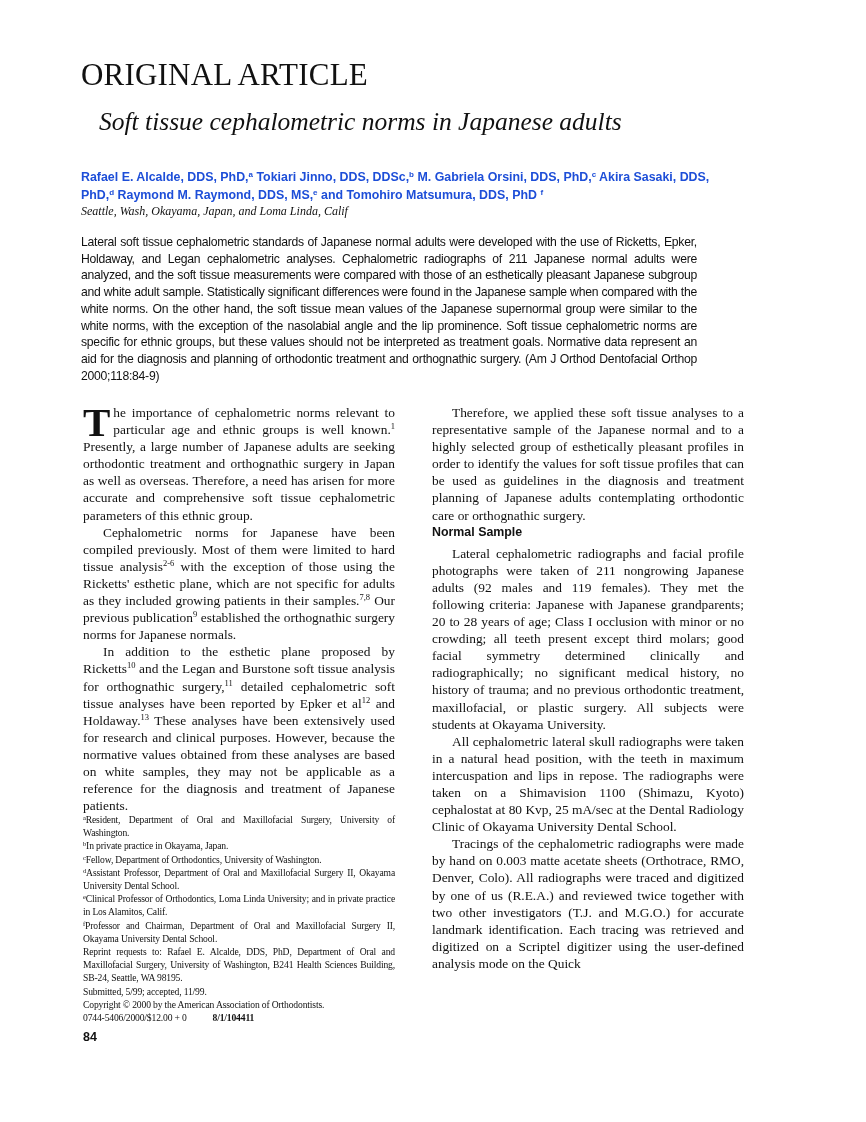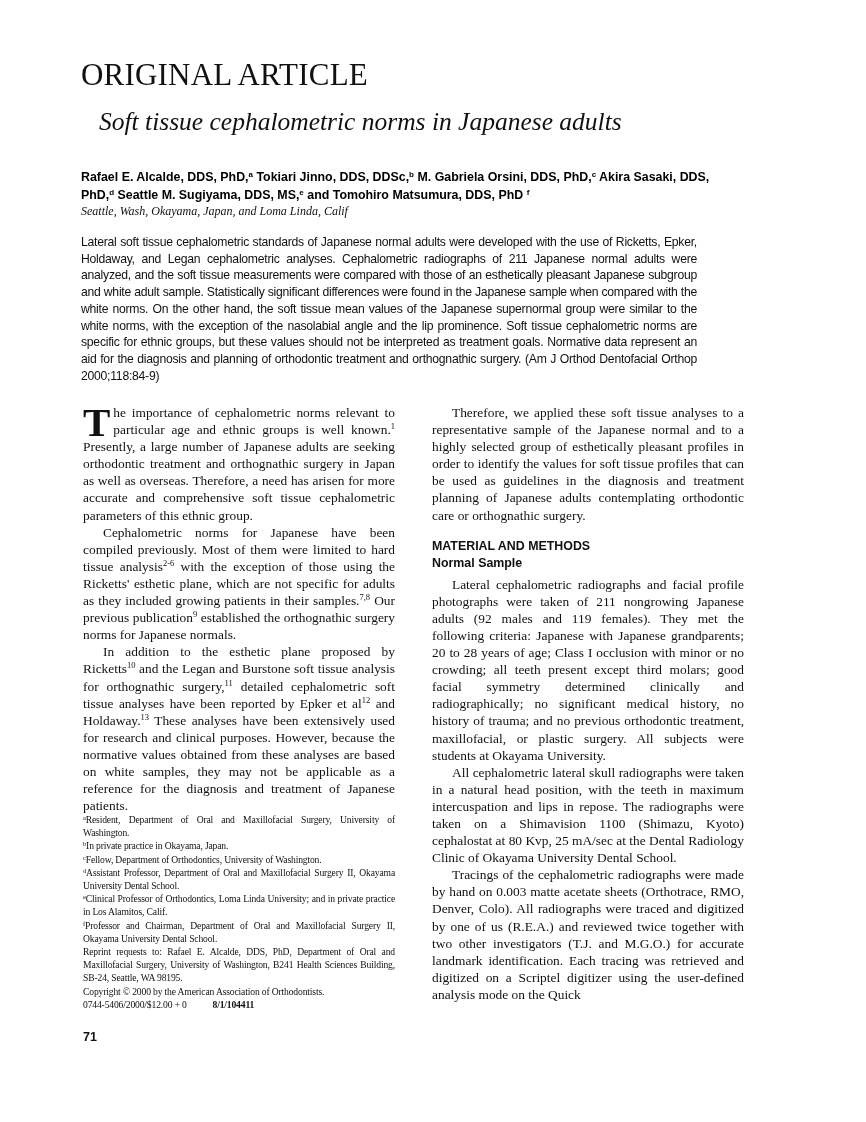--- a/index.html
+++ b/index.html
@@ -2,21 +2,21 @@
 <html><head>
   <meta charset="utf-8">
   <style>
     html, body { margin: 0; padding: 0; background: #ffffff; }
     body { width: 866px; height: 1122px; position: relative; overflow: hidden; color: #111; }
     .serif { font-family: "Liberation Serif", "DejaVu Serif", serif; }
     .sans { font-family: "Liberation Sans", "DejaVu Sans", sans-serif; }
 
     #section-label { position: absolute; left: 81px; top: 57px; font-size: 31px; letter-spacing: 0.2px; color: #111; }
     #article-title { position: absolute; left: 99px; top: 107px; font-size: 25.5px; font-style: italic; color: #111; }
-    #authors { position: absolute; left: 81px; top: 168px; width: 680px; font-size: 12.4px; font-weight: bold; line-height: 18px; color: #000000; }
+    #authors { position: absolute; left: 81px; top: 168px; width: 680px; font-size: 12.4px; font-weight: bold; line-height: 18px; color: #1d4ed8; }
     #authors sup { font-size: 8px; vertical-align: 4px; line-height: 0; }
     #affil-loc { position: absolute; left: 81px; top: 204px; font-size: 12px; font-style: italic; color: #111; text-align: right; }
 
     #abstract { position: absolute; left: 81px; top: 234px; width: 616px; font-size: 12.2px; line-height: 16.7px; text-align: justify; color: #111; letter-spacing: -0.25px; }
 
     .col { position: absolute; top: 404px; width: 312px; font-size: 13.4px; line-height: 17.1px; text-align: justify; color: #111; }
     #col-left { left: 83px; }
     #col-right { left: 432px; }
     .col p { margin: 0; text-indent: 20px; }
     .col p.noindent { text-indent: 0; }
@@ -41,21 +41,21 @@
 <div id="section-label" class="serif">ORIGINAL ARTICLE</div>
 <div id="article-title" class="serif">Soft tissue cephalometric norms in Japanese adults</div>
 
 <div id="authors" class="sans">
   <span>Rafael E. Alcalde, DDS, PhD,</span><sup>a</sup>
   <span>Tokiari Jinno, DDS, DDSc,</span><sup>b</sup>
   <span> M. Gabriela Orsini, DDS, PhD,</span><sup>c</sup>
   <span> Akira Sasaki, DDS,</span>
   <br>
   <span>PhD,</span><sup>d</sup>
-  <span> Seattle M. Sugiyama, DDS, MS,</span><sup>e</sup>
+  <span> Raymond M. Raymond, DDS, MS,</span><sup>e</sup>
   <span> and Tomohiro Matsumura, DDS, PhD </span><sup>f</sup>
 </div>
 <div id="affil-loc" class="serif">Seattle, Wash, Okayama, Japan, and Loma Linda, Calif</div>
 
 <div id="abstract" class="sans">
   <span>Lateral soft tissue cephalometric standards of Japanese normal adults were developed with the use of Ricketts, Epker, Holdaway, and Legan cephalometric analyses. Cephalometric radiographs of 211 Japanese normal adults were analyzed, and the soft tissue measurements were compared with those of an esthetically pleasant Japanese subgroup and white adult sample. Statistically significant differences were found in the Japanese sample when compared with the white norms. On the other hand, the soft tissue mean values of the Japanese supernormal group were similar to the white norms, with the exception of the nasolabial angle and the lip prominence. Soft tissue cephalometric norms are specific for ethnic groups, but these values should not be interpreted as treatment goals. Normative data represent an aid for the diagnosis and planning of orthodontic treatment and orthognathic surgery.</span><span> (Am J Orthod Dentofacial Orthop 2000;118:84-9)</span>
 </div>
 
 <div id="col-left" class="col serif">
   <p class="noindent">
@@ -64,32 +64,32 @@
   <p>
     <span>Cephalometric norms for Japanese have been compiled previously. Most of them were limited to hard tissue analysis</span><sup>2-6</sup><span> with the exception of those using the Ricketts' esthetic plane, which are not specific for adults as they included growing patients in their samples.</span><sup>7,8</sup><span> Our previous publication</span><sup>9</sup><span> established the orthognathic surgery norms for Japanese normals.</span>
   </p>
   <p>
     <span>In addition to the esthetic plane proposed by Ricketts</span><sup>10</sup><span> and the Legan and Burstone soft tissue analysis for orthognathic surgery,</span><sup>11</sup><span> detailed cephalometric soft tissue analyses have been reported by Epker et al</span><sup>12</sup><span> and Holdaway.</span><sup>13</sup><span> These analyses have been extensively used for research and clinical purposes. However, because the normative values obtained from these analyses are based on white samples, they may not be applicable as a reference for the diagnosis and treatment of Japanese patients.</span>
   </p>
 </div>
 
 <div id="col-right" class="col serif">
   <p>Therefore, we applied these soft tissue analyses to a representative sample of the Japanese normal and to a highly selected group of esthetically pleasant profiles in order to identify the values for soft tissue profiles that can be used as guidelines in the diagnosis and treatment planning of Japanese adults contemplating orthodontic care or orthognathic surgery.</p>
-  <div class="heading h-main">MATERIAL AND METHODS</div>
   <div class="heading h-sub">Normal Sample</div>
   <p>Lateral cephalometric radiographs and facial profile photographs were taken of 211 nongrowing Japanese adults (92 males and 119 females). They met the following criteria: Japanese with Japanese grandparents; 20 to 28 years of age; Class I occlusion with minor or no crowding; all teeth present except third molars; good facial symmetry determined clinically and radiographically; no significant medical history, no history of trauma; and no previous orthodontic treatment, maxillofacial, or plastic surgery. All subjects were students at Okayama University.</p>
   <p>All cephalometric lateral skull radiographs were taken in a natural head position, with the teeth in maximum intercuspation and lips in repose. The radiographs were taken on a Shimavision 1100 (Shimazu, Kyoto) cephalostat at 80 Kvp, 25 mA/sec at the Dental Radiology Clinic of Okayama University Dental School.</p>
   <p>Tracings of the cephalometric radiographs were made by hand on 0.003 matte acetate sheets (Orthotrace, RMO, Denver, Colo). All radiographs were traced and digitized by one of us (R.E.A.) and reviewed twice together with two other investigators (T.J. and M.G.O.) for accurate landmark identification. Each tracing was retrieved and digitized on a Scriptel digitizer using the user-defined analysis mode on the Quick</p>
 </div>
 
 <div id="footnotes">
   <div><sup>a</sup><span>Resident, Department of Oral and Maxillofacial Surgery, University of Washington.</span></div>
   <div><sup>b</sup><span>In private practice in Okayama, Japan.</span></div>
   <div><sup>c</sup><span>Fellow, Department of Orthodontics, University of Washington.</span></div>
   <div><sup>d</sup><span>Assistant Professor, Department of Oral and Maxillofacial Surgery II, Okayama University Dental School.</span></div>
   <div><sup>e</sup><span>Clinical Professor of Orthodontics, Loma Linda University; and in private practice in Los Alamitos, Calif.</span></div>
   <div><sup>f</sup><span>Professor and Chairman, Department of Oral and Maxillofacial Surgery II, Okayama University Dental School.</span></div>
   <div>Reprint requests to: Rafael E. Alcalde, DDS, PhD, Department of Oral and Maxillofacial Surgery, University of Washington, B241 Health Sciences Building, SB-24, Seattle, WA 98195.</div>
+  <div>Submitted, 5/99; accepted, 11/99.</div>
   <div>Copyright © 2000 by the American Association of Orthodontists.</div>
   <div><span>0744-5406/2000/$12.00 + 0</span>&nbsp;&nbsp;&nbsp;<span class="bold">8/1/104411</span></div>
 </div>
 
-<div id="page-number" class="sans">71</div>
+<div id="page-number" class="sans">84</div>
 
 </body></html>

